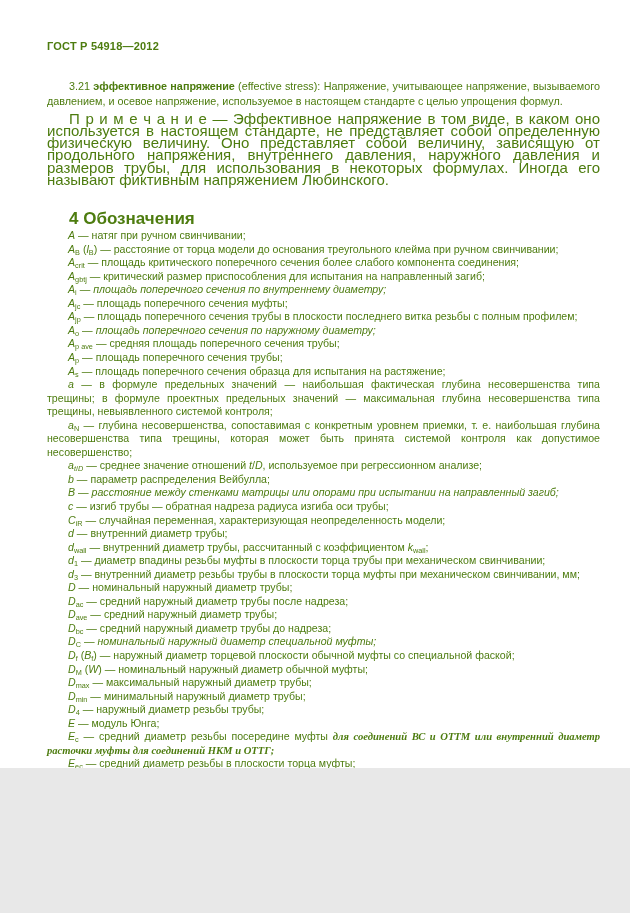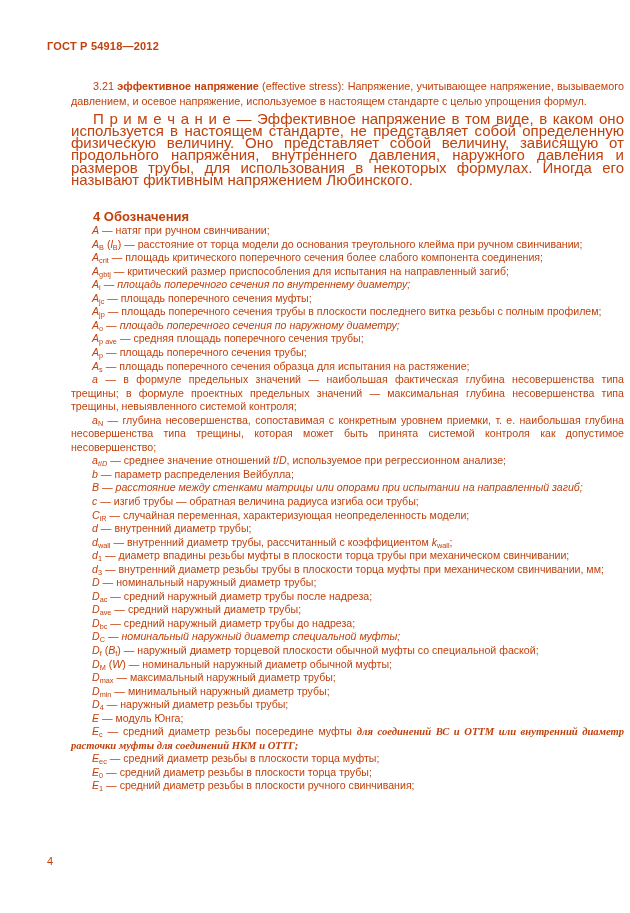--- a/index.html
+++ b/index.html
@@ -4,58 +4,57 @@
 <style>
   html, body {
     margin: 0;
     padding: 0;
     background: #e8e8e8;
     font-family: "Liberation Sans", "DejaVu Sans", sans-serif;
   }
   .page {
     position: relative;
     width: 630px;
-    height: 913px;
+    height: 768px;
     margin: 0 auto;
     background: #ffffff;
-    color: #c2410c;
+    color: #4d7c0f;
     overflow: hidden;
   }
   .doc-header {
     position: absolute;
     left: 47px;
     top: 40px;
     font-size: 11px;
     font-weight: bold;
     letter-spacing: 0.2px;
   }
   .body-col {
     position: absolute;
     left: 47px;
     top: 79px;
     width: 553px;
-    margin-left: 24px;
   }
   .para {
     margin: 0;
     font-size: 10.8px;
     line-height: 15.4px;
     text-align: justify;
     text-indent: 22px;
   }
   .note {
     margin: 3px 0 0 0;
     font-size: 15px;
     line-height: 12.2px;
     text-align: justify;
     text-indent: 22px;
   }
   .sec-heading {
     margin: 23px 0 0 0;
-    font-size: 13px;
+    font-size: 17px;
     font-weight: bold;
     text-indent: 22px;
   }
   .intro {
     margin: 25px 0 0 0;
   }
   .def-item, .intro {
     font-size: 10.6px;
     line-height: 13.55px;
     text-align: justify;
@@ -102,21 +101,21 @@
         <p class="def-item"><span class="sym"><em>A</em><sub>jp</sub></span> — <span class="desc">площадь поперечного сечения трубы в плоскости последнего витка резьбы с полным профилем;</span></p>
         <p class="def-item"><span class="sym"><em>A</em><sub>o</sub></span> — <span class="desc"><em>площадь поперечного сечения по наружному диаметру;</em></span></p>
         <p class="def-item"><span class="sym"><em>A</em><sub>p ave</sub></span> — <span class="desc">средняя площадь поперечного сечения трубы;</span></p>
         <p class="def-item"><span class="sym"><em>A</em><sub>p</sub></span> — <span class="desc">площадь поперечного сечения трубы;</span></p>
         <p class="def-item"><span class="sym"><em>A</em><sub>s</sub></span> — <span class="desc">площадь поперечного сечения образца для испытания на растяжение;</span></p>
         <p class="def-item"><span class="sym"><em>a</em></span> — <span class="desc">в формуле предельных значений — наибольшая фактическая глубина несовершенства типа трещины; в формуле проектных предельных значений — максимальная глубина несовершенства типа трещины, невыявленного системой контроля;</span></p>
         <p class="def-item"><span class="sym"><em>a</em><sub>N</sub></span> — <span class="desc">глубина несовершенства, сопоставимая с конкретным уровнем приемки, т. е. наибольшая глубина несовершенства типа трещины, которая может быть принята системой контроля как допустимое несовершенство;</span></p>
         <p class="def-item"><span class="sym"><em>a</em><sub><em>t</em>/<em>D</em></sub></span> — <span class="desc">среднее значение отношений <em>t</em>/<em>D</em>, используемое при регрессионном анализе;</span></p>
         <p class="def-item"><span class="sym"><em>b</em></span> — <span class="desc">параметр распределения Вейбулла;</span></p>
         <p class="def-item"><span class="sym"><em>B</em></span> — <span class="desc"><em>расстояние между стенками матрицы или опорами при испытании на направленный загиб;</em></span></p>
-        <p class="def-item"><span class="sym"><em>c</em></span> — <span class="desc">изгиб трубы — обратная величина радиуса изгиба оси трубы;</span></p>
+        <p class="def-item"><span class="sym"><em>c</em></span> — <span class="desc">изгиб трубы — обратная надреза радиуса изгиба оси трубы;</span></p>
         <p class="def-item"><span class="sym"><em>C</em><sub>iR</sub></span> — <span class="desc">случайная переменная, характеризующая неопределенность модели;</span></p>
         <p class="def-item"><span class="sym"><em>d</em></span> — <span class="desc">внутренний диаметр трубы;</span></p>
         <p class="def-item"><span class="sym"><em>d</em><sub>wall</sub></span> — <span class="desc">внутренний диаметр трубы, рассчитанный с коэффициентом <em>k</em><sub>wall</sub>;</span></p>
         <p class="def-item"><span class="sym"><em>d</em><sub>1</sub></span> — <span class="desc">диаметр впадины резьбы муфты в плоскости торца трубы при механическом свинчивании;</span></p>
         <p class="def-item"><span class="sym"><em>d</em><sub>3</sub></span> — <span class="desc">внутренний диаметр резьбы трубы в плоскости торца муфты при механическом свинчивании, мм;</span></p>
         <p class="def-item"><span class="sym"><em>D</em></span> — <span class="desc">номинальный наружный диаметр трубы;</span></p>
         <p class="def-item"><span class="sym"><em>D</em><sub>ac</sub></span> — <span class="desc">средний наружный диаметр трубы после надреза;</span></p>
         <p class="def-item"><span class="sym"><em>D</em><sub>ave</sub></span> — <span class="desc">средний наружный диаметр трубы;</span></p>
         <p class="def-item"><span class="sym"><em>D</em><sub>bc</sub></span> — <span class="desc">средний наружный диаметр трубы до надреза;</span></p>
         <p class="def-item"><span class="sym"><em>D</em><sub>C</sub></span> — <span class="desc"><em>номинальный наружный диаметр специальной муфты;</em></span></p>

